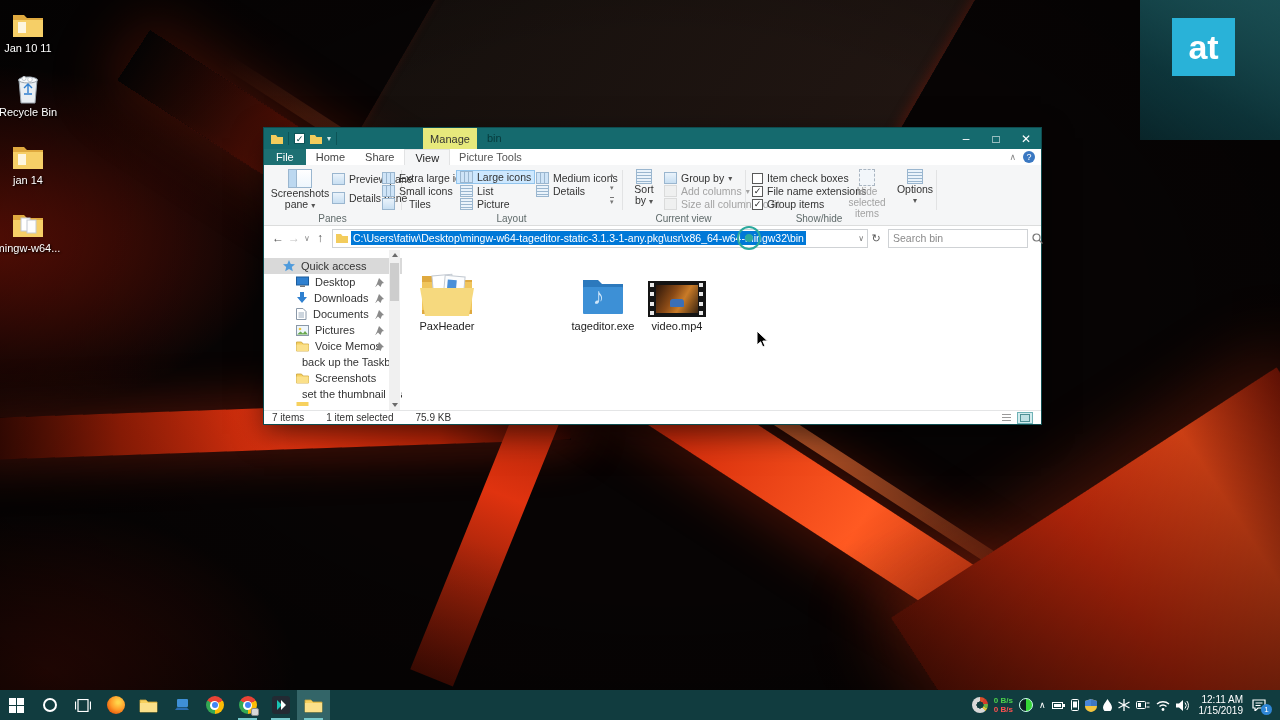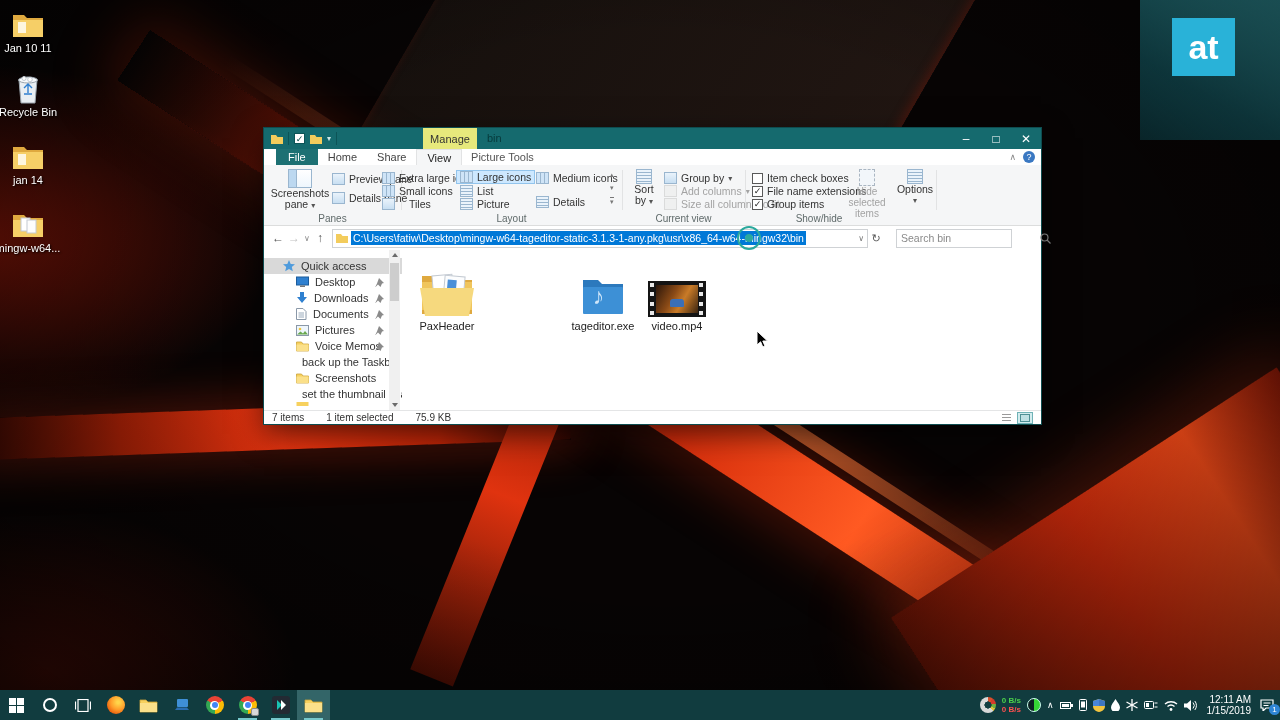--- a/index.html
+++ b/index.html
@@ -49,21 +49,21 @@
   .qat{display:flex;align-items:center;gap:5px;margin-left:7px;}
   .qsep{width:1px;height:13px;background:#0c5457;}
   .qcb{width:11px;height:11px;background:#fff;border:1px solid #0c5457;font-size:9px;line-height:10px;
     color:#0a4648;text-align:center;}
   .mng{position:absolute;left:159px;top:0;width:54px;height:21px;background:#e7e97c;color:#333;
     display:flex;align-items:center;justify-content:center;}
   .wtitle{position:absolute;left:223px;top:0;line-height:21px;color:#06393b;}
   .wctrls{position:absolute;right:0;top:0;display:flex;}
   .wc{width:30px;height:21px;display:flex;align-items:center;justify-content:center;font-size:12px;}
 
-  .mrow{height:16px;background:#fff;display:flex;align-items:center;font-size:11px;color:#444;padding-left:12px;}
+  .mrow{height:16px;background:#fff;display:flex;align-items:center;font-size:11px;color:#444;}
   .mtab{padding:0 10px;height:16px;display:flex;align-items:center;}
   .mtab.file{background:#1d7073;color:#fff;padding:0 12px;}
   .mtab.active{background:#f5f6f7;border:1px solid #e2e3e4;border-bottom:none;color:#222;}
   .ptools{padding:0 9px;color:#555;}
   .mright{margin-left:auto;display:flex;align-items:center;gap:7px;margin-right:6px;}
   .helpc{width:12px;height:12px;border-radius:50%;background:#3a78c2;color:#fff;font-size:9px;
     display:flex;align-items:center;justify-content:center;}
   .chup{color:#8a8a8a;font-size:9px;}
 
   .ribbon{position:relative;height:61px;background:#f5f6f7;border-bottom:1px solid #dcdddd;font-size:10.5px;}
@@ -86,21 +86,21 @@
   .tri{font-size:7px;color:#777;line-height:8px;}
 
   .arow{height:24px;display:flex;align-items:center;background:#fff;padding-left:6px;font-size:12px;}
   .nava{width:16px;text-align:center;color:#555;}
   .nava.off{color:#c2c2c2;}
   .addr{margin-left:4px;width:536px;height:19px;border:1px solid #cfd2d5;display:flex;align-items:center;
     padding:0 3px;font-size:10.5px;overflow:hidden;}
   .addr .pathsel{background:#0078d7;color:#fff;white-space:nowrap;padding:1px 2px;overflow:hidden;}
   .addr .spacer{flex:1;}
   .refr{width:16px;text-align:center;color:#555;font-size:11px;}
-  .searchbox{margin-left:12px;width:116px;height:19px;border:1px solid #cfd2d5;display:flex;align-items:center;}
+  .searchbox{margin-left:4px;width:140px;height:19px;border:1px solid #cfd2d5;display:flex;align-items:center;}
   .searchbox input{flex:1;border:none;outline:none;font-size:10.5px;padding:0 4px;color:#555;
     font-family:"Liberation Sans",sans-serif;background:transparent;}
   .searchbox input::placeholder{color:#8a8a8a;}
 
   .content{display:flex;height:160px;background:#fff;}
   .sidebar{position:relative;width:138px;font-size:11px;color:#333;padding-top:8px;}
   .srow{height:16px;display:flex;align-items:center;gap:6px;padding-left:32px;position:relative;white-space:nowrap;overflow:hidden;}
   .srow.root{padding-left:19px;background:#d9d9d9;}
   .srow .pin{position:absolute;right:18px;top:4px;}
   .sscroll{position:absolute;right:2px;top:0;bottom:0;width:11px;background:#f0f0f0;}
@@ -155,21 +155,21 @@
   .ffx{width:18px;height:18px;border-radius:50%;
     background:radial-gradient(circle at 62% 35%,#ffd54a 8%,#ff9d2a 45%,#e85d0c 78%,#b13608);}
   .chrome{position:relative;width:18px;height:18px;border-radius:50%;
     background:conic-gradient(from -60deg,#ea4335 0 120deg,#fbbc05 120deg 240deg,#34a853 240deg 360deg);}
   .chrome i{position:absolute;inset:4.5px;background:#fff;border-radius:50%;}
   .chrome i:after{content:"";position:absolute;inset:1.5px;background:#4285f4;border-radius:50%;}
   .chrome .ovl{position:absolute;right:-2px;bottom:-2px;width:8px;height:8px;background:#d8d8d8;
     border-radius:2px;border:1px solid #8a8a8a;}
   .fmra{width:18px;height:18px;border-radius:3px;background:#232a33;display:flex;align-items:center;justify-content:center;}
 
-  .tray{margin-left:auto;display:flex;align-items:center;gap:6px;padding-right:3px;}
+  .tray{margin-left:auto;display:flex;align-items:center;gap:6px;padding-right:11px;}
   .pie{width:16px;height:16px;border-radius:50%;
     background:radial-gradient(circle at center,#113c3f 0 3.5px,transparent 3.6px),
     conic-gradient(#d94f2b 0 10%,#d43a2a 10% 22%,#6fae3f 22% 32%,#e0c23a 32% 38%,#d8d8d8 38% 100%);}
   .netspeed{display:flex;flex-direction:column;font-size:8px;font-weight:bold;line-height:9px;}
   .netspeed .upv{color:#4cd24c;} .netspeed .dnv{color:#ff5050;}
   .halfc{width:14px;height:14px;border-radius:50%;border:1px solid #cfe;
     background:linear-gradient(90deg,#0c2022 0 50%,#35d435 50%);}
   .trych{font-size:9px;color:#fff;}
   .clock{display:flex;flex-direction:column;align-items:flex-end;font-size:10px;line-height:11px;margin-left:3px;}
   .acbtn{position:relative;width:20px;height:20px;display:flex;align-items:center;justify-content:center;}
@@ -320,21 +320,21 @@
         <span>List</span>
       </div>
       <div class="abs rsm" style="left:196px;top:32px;">
         <span class="ric listic"></span>
         <span>Picture</span>
       </div>
       <div class="abs rsm" style="left:272px;top:6px;">
         <span class="ric gridic"></span>
         <span>Medium icons</span>
       </div>
-      <div class="abs rsm" style="left:272px;top:30px;">
+      <div class="abs rsm" style="left:272px;top:19px;">
         <span class="ric listic"></span>
         <span>Details</span>
       </div>
       <div class="abs tri" style="left:346px;top:6px;">▴</div>
       <div class="abs tri" style="left:346px;top:19px;">▾</div>
       <div class="abs tri" style="left:346px;top:32px;border-top:1px solid #777;">▾</div>
       <div class="glabel" style="left:137px;width:221px;">Layout</div>
       <div class="gsep" style="left:358px;"></div>
 
       <div class="abs bigbtn" style="left:364px;top:4px;width:32px;">

